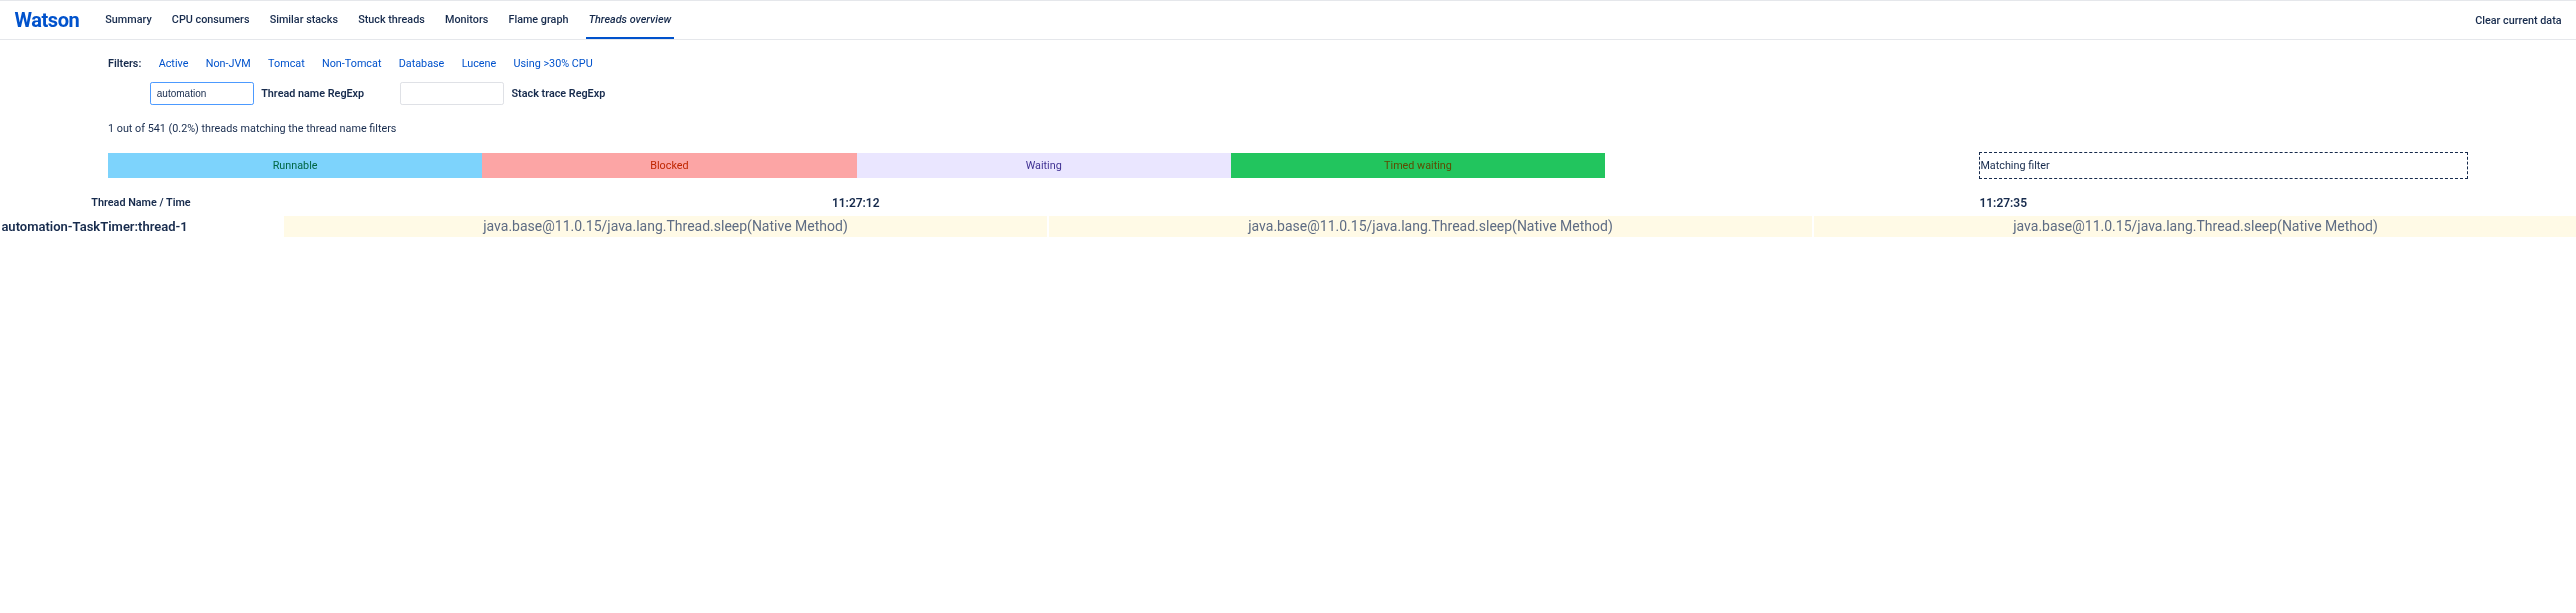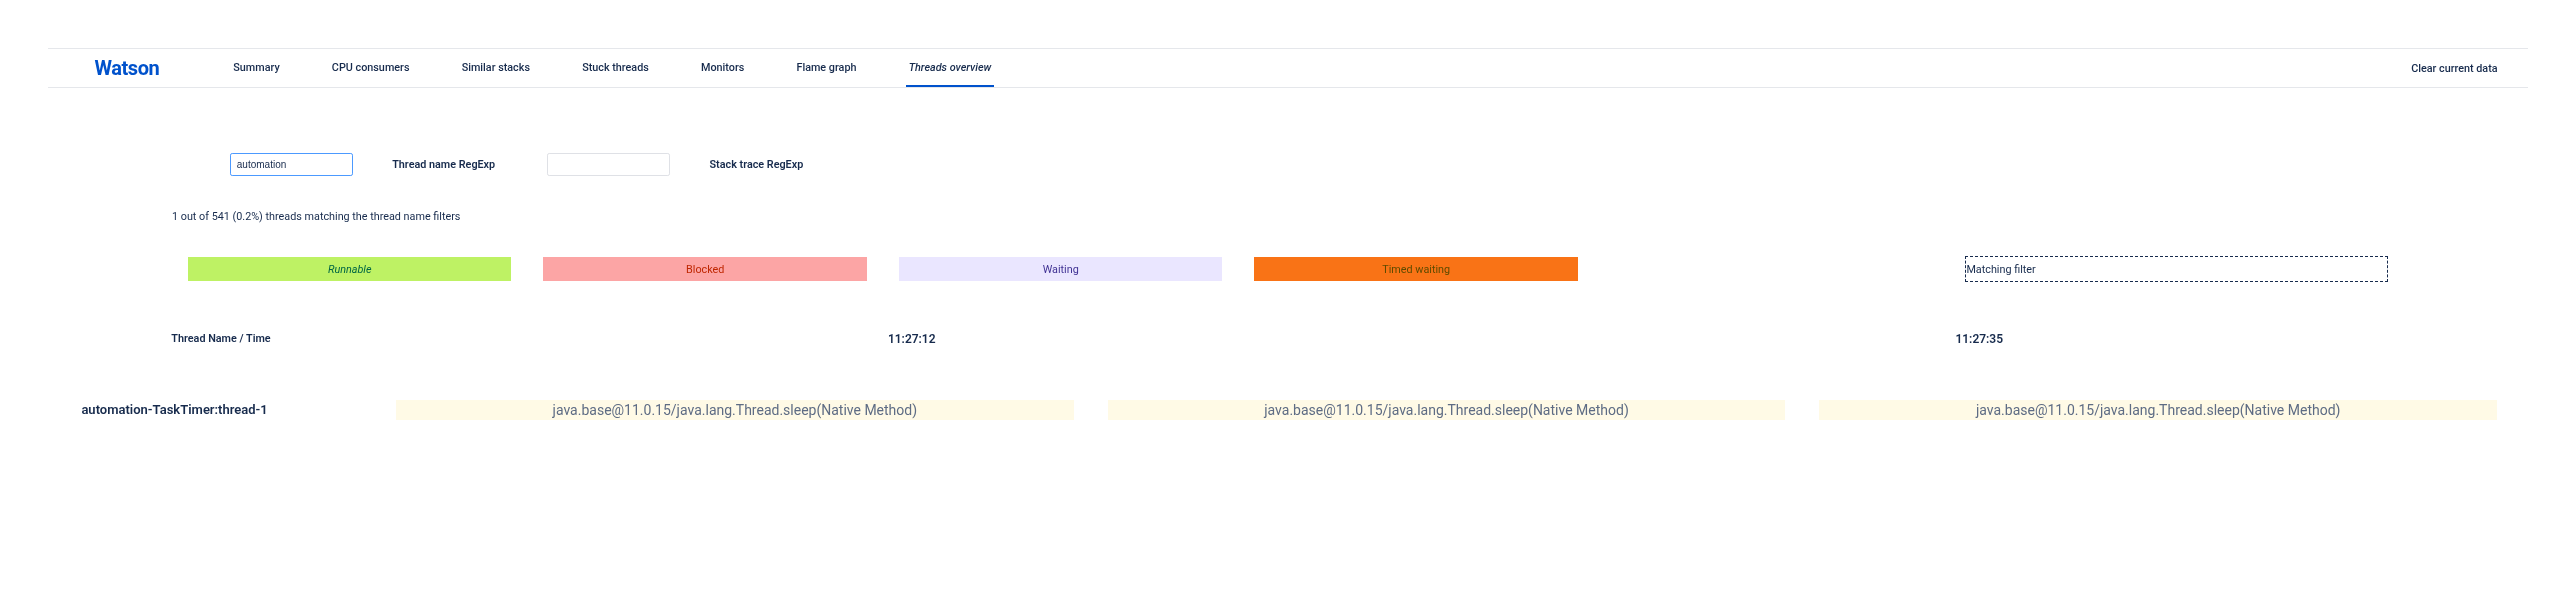--- a/index.html
+++ b/index.html
@@ -1,17 +1,17 @@
 <!DOCTYPE html>
 <html style="font-size:11.6px"><head>
   <meta charset="utf-8">
   <style>
     * {
       box-sizing: border-box;
-      margin: 16px;
+      margin: 0;
       padding: 0;
     }
     body {
       font-family: -apple-system, BlinkMacSystemFont, "Segoe UI", Roboto, Helvetica, Arial, sans-serif;
       font-size: 10px;
       color: #172b4d;
       background: #fff;
     }
     .header {
       display: flex;
@@ -77,21 +77,21 @@
       cursor: pointer;
     }
     .inputs-row {
       display: flex;
       align-items: center;
       gap: 7.2px;
       margin-bottom: 17.3px;
       padding-left: 42px;
     }
     .text-input {
-      width: 123px;
+      width: 104px;
       height: 23px;
       padding: 2.9px 5.8px;
       border: 1.4px solid #4c9aff;
       border-radius: 2.2px;
       font-size: 10px;
       color: #172b4d;
       outline: none;
     }
     .text-input.plain {
       border: 1.4px solid #dfe1e6;
@@ -112,34 +112,33 @@
       gap: 0;
       margin-bottom: 17.3px;
     }
     .legend-item {
       flex: 1;
       text-align: center;
       padding: 5.8px 0;
       font-size: 10.8px;
     }
     .legend-runnable {
-      background: #bef264;
+      background: #7dd3fc;
       color: #006644;
-      font-style: italic;
     }
     .legend-blocked {
       background: #fca5a5;
       color: #bf2600;
     }
     .legend-waiting {
       background: #eae6ff;
       color: #403294;
     }
     .legend-timed {
-      background: #f97316;
+      background: #22c55e;
       color: #5e4b00;
     }
     .legend-spacer {
       flex: 1;
     }
     .matching-box {
       flex: 1.3;
       border: 0.7px dashed #172b4d;
       text-align: left;
       padding: 5.8px 0;
@@ -205,20 +204,30 @@
       <a class="nav-item">Monitors</a>
       <a class="nav-item">Flame graph</a>
       <a class="nav-item active">Threads overview</a>
     </div>
   </div>
   <div class="clear-link">Clear current data</div>
 </div>
 
 <div class="content">
 
+  <div class="filters-row">
+    <span class="filters-label">Filters:</span>
+    <span class="filter-link">Active</span>
+    <span class="filter-link">Non-JVM</span>
+    <span class="filter-link">Tomcat</span>
+    <span class="filter-link">Non-Tomcat</span>
+    <span class="filter-link">Database</span>
+    <span class="filter-link">Lucene</span>
+    <span class="filter-link">Using &gt;30% CPU</span>
+  </div>
 
   <div class="inputs-row">
     <input class="text-input" type="text" value="automation" style="">
     <span class="input-label">Thread name RegExp</span>
     <input class="text-input plain" type="text" value="" style="">
     <span class="input-label">Stack trace RegExp</span>
   </div>
 
   <div class="status-line">1 out of 541 (0.2%) threads matching the thread name filters</div>
 

